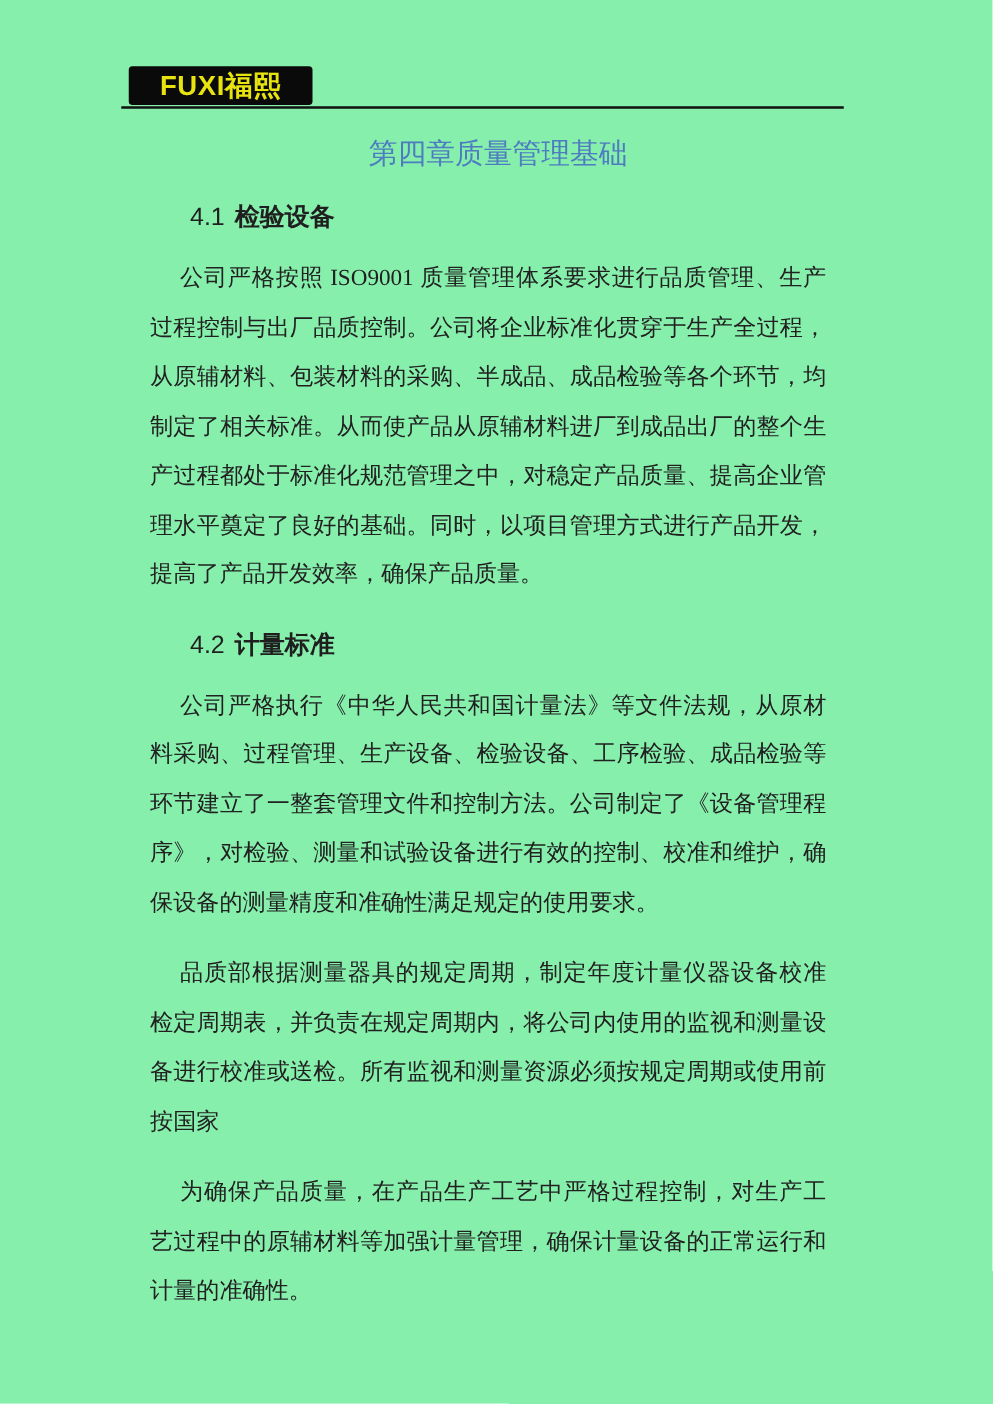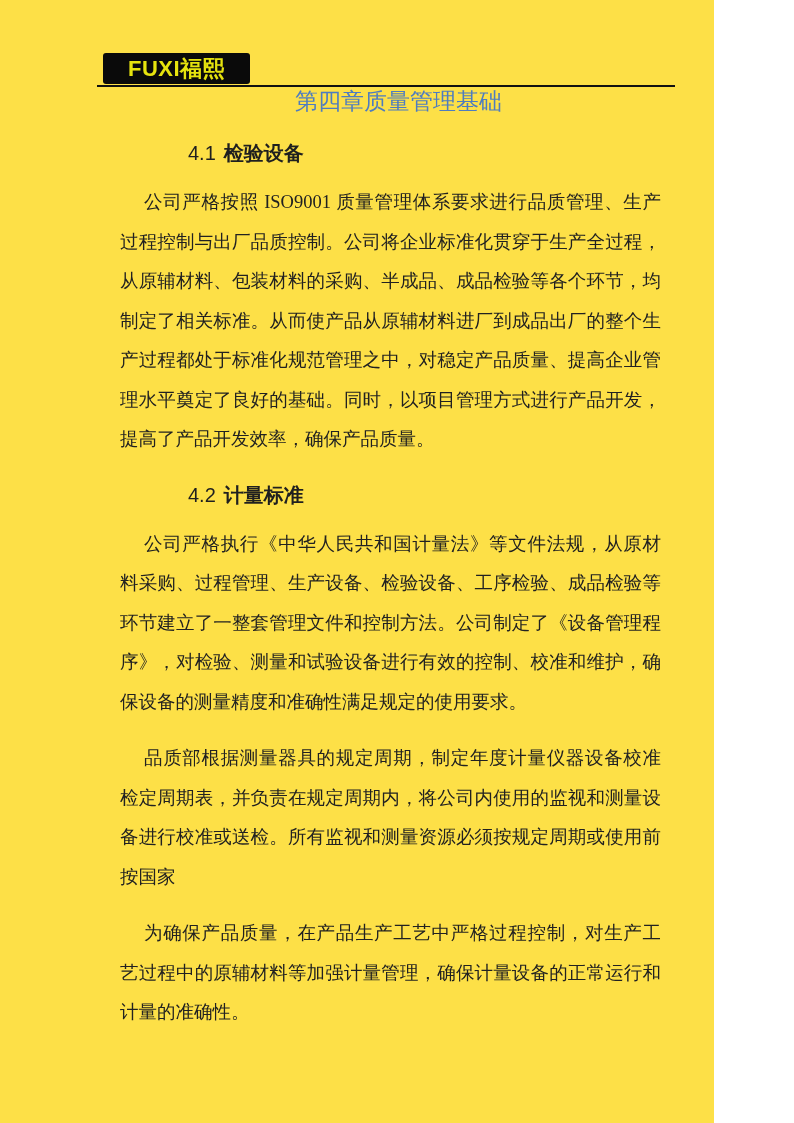--- a/index.html
+++ b/index.html
@@ -1,20 +1,20 @@
 <!DOCTYPE html>
 <html lang="zh"><head>
 <meta charset="utf-8">
 <style>
   html, body { margin: 0; padding: 0; background: #ffffff; }
   .page {
     position: relative;
-    width: 714px;
+    width: 794px;
     height: 1123px;
-    background: #fde047;
+    background: #86efac;
     overflow: hidden;
     font-family: "Liberation Serif", "DejaVu Serif", serif;
   }
   
   .logo-box {
     position: absolute;
     left: 103px;
     top: 53px;
     width: 147px;
     height: 31px;
@@ -35,21 +35,21 @@
     left: 97px;
     top: 85px;
     width: 578px;
     height: 2px;
     background: #111111;
   }
   
   .content {
     position: absolute;
     left: 120px;
-    top: 86px;
+    top: 107px;
     width: 557px;
   }
   .doc-title {
     margin: 0;
     font-size: 23px;
     line-height: 32px;
     font-weight: normal;
     text-align: center;
     color: #4e7cc0;
     font-family: "Liberation Serif", "DejaVu Serif", serif;
@@ -59,21 +59,20 @@
     font-size: 20px;
     line-height: 26px;
     color: #1f1f1f;
     font-family: "Liberation Sans", "DejaVu Sans", sans-serif;
     font-weight: normal;
   }
   .section-heading .num {
     font-weight: normal;
     margin-right: 8px;
     font-family: "Liberation Sans", "DejaVu Sans", sans-serif;
-    margin-left: 36px;
   }
   .section-heading .label { font-weight: bold; }
   .para {
     margin: 17px 16px 0 0;
     font-size: 18.5px;
     line-height: 39.5px;
     text-align: justify;
     text-justify: inter-ideograph;
     text-indent: 24px;
     color: #212121;

